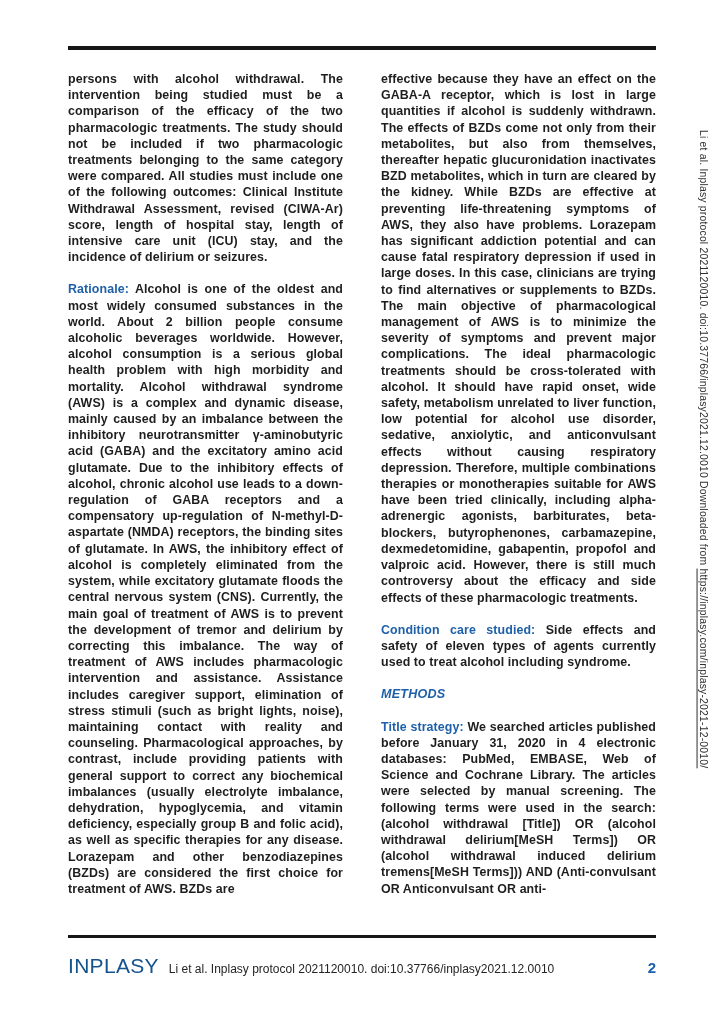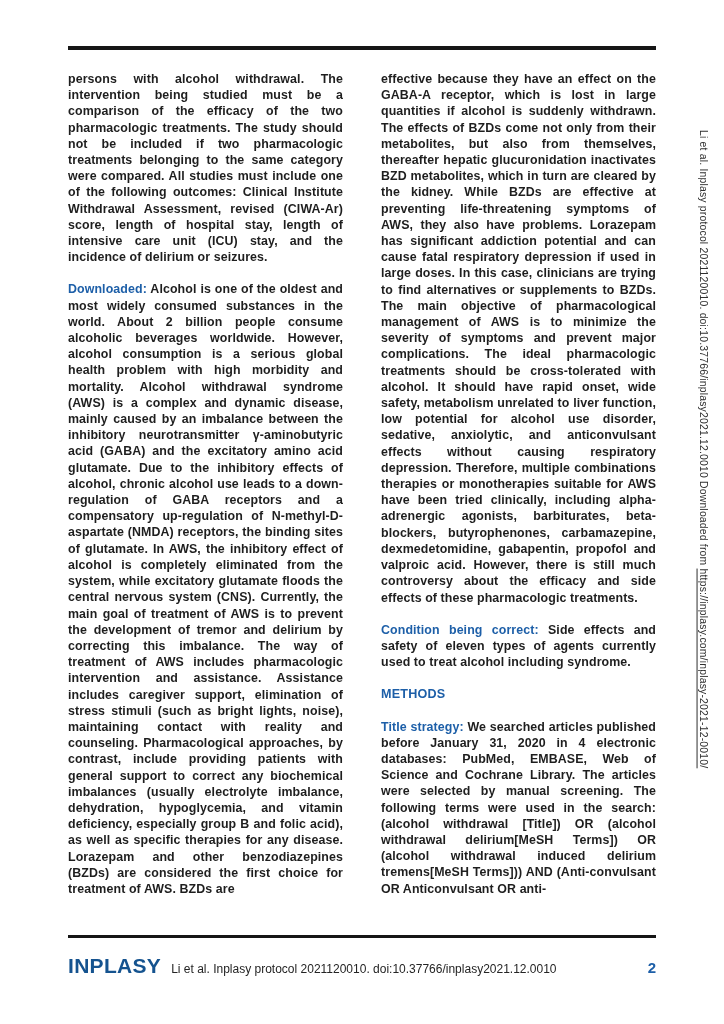--- a/index.html
+++ b/index.html
@@ -43,29 +43,30 @@
     letter-spacing: 0.1px;
   }
   .section-label { color: #1d5fa8; }
   .methods-heading {
     margin: 0 0 16px 0;
     font-size: 12.6px;
     line-height: 16.2px;
     font-weight: 700;
     color: #1d5fa8;
     letter-spacing: 0.2px;
+    font-style: italic;
   }
   .footer {
     display: flex;
     align-items: baseline;
     margin-top: 16px;
   }
   .footer-logo {
     font-size: 21px;
-    font-weight: 700;
+    font-weight: 400;
     color: #15538f;
     letter-spacing: 0.3px;
     flex: 0 0 auto;
   }
   .footer-citation {
     flex: 1 1 auto;
     margin-left: 10px;
     font-size: 12px;
     font-weight: 400;
     color: #242424;
@@ -104,31 +105,31 @@
 
     <div class="rule top-rule"></div>
 
     <div class="columns">
 
       <div class="column">
         <p>
           <span>persons with alcohol withdrawal. The intervention being studied must be a comparison of the efficacy of the two pharmacologic treatments. The study should not be included if two pharmacologic treatments belonging to the same category were compared. All studies must include one of the following outcomes: Clinical Institute Withdrawal Assessment, revised (CIWA-Ar) score, length of hospital stay, length of intensive care unit (ICU) stay, and the incidence of delirium or seizures.</span>
         </p>
         <p>
-          <span class="section-label">Downloaded:</span>
+          <span class="section-label">Rationale:</span>
           <span>Alcohol is one of the oldest and most widely consumed substances in the world. About 2 billion people consume alcoholic beverages worldwide. However, alcohol consumption is a serious global health problem with high morbidity and mortality. Alcohol withdrawal syndrome (AWS) is a complex and dynamic disease, mainly caused by an imbalance between the inhibitory neurotransmitter γ-aminobutyric acid (GABA) and the excitatory amino acid glutamate. Due to the inhibitory effects of alcohol, chronic alcohol use leads to a down-regulation of GABA receptors and a compensatory up-regulation of N-methyl-D-aspartate (NMDA) receptors, the binding sites of glutamate. In AWS, the inhibitory effect of alcohol is completely eliminated from the system, while excitatory glutamate floods the central nervous system (CNS). Currently, the main goal of treatment of AWS is to prevent the development of tremor and delirium by correcting this imbalance. The way of treatment of AWS includes pharmacologic intervention and assistance. Assistance includes caregiver support, elimination of stress stimuli (such as bright lights, noise), maintaining contact with reality and counseling. Pharmacological approaches, by contrast, include providing patients with general support to correct any biochemical imbalances (usually electrolyte imbalance, dehydration, hypoglycemia, and vitamin deficiency, especially group B and folic acid), as well as specific therapies for any disease. Lorazepam and other benzodiazepines (BZDs) are considered the first choice for treatment of AWS. BZDs are</span>
         </p>
       </div>
 
       <div class="column">
         <p>
           <span>effective because they have an effect on the GABA-A receptor, which is lost in large quantities if alcohol is suddenly withdrawn. The effects of BZDs come not only from their metabolites, but also from themselves, thereafter hepatic glucuronidation inactivates BZD metabolites, which in turn are cleared by the kidney. While BZDs are effective at preventing life-threatening symptoms of AWS, they also have problems. Lorazepam has significant addiction potential and can cause fatal respiratory depression if used in large doses. In this case, clinicians are trying to find alternatives or supplements to BZDs. The main objective of pharmacological management of AWS is to minimize the severity of symptoms and prevent major complications. The ideal pharmacologic treatments should be cross-tolerated with alcohol. It should have rapid onset, wide safety, metabolism unrelated to liver function, low potential for alcohol use disorder, sedative, anxiolytic, and anticonvulsant effects without causing respiratory depression. Therefore, multiple combinations therapies or monotherapies suitable for AWS have been tried clinically, including alpha-adrenergic agonists, barbiturates, beta-blockers, butyrophenones, carbamazepine, dexmedetomidine, gabapentin, propofol and valproic acid. However, there is still much controversy about the efficacy and side effects of these pharmacologic treatments.</span>
         </p>
         <p>
-          <span class="section-label">Condition being correct:</span>
+          <span class="section-label">Condition care studied:</span>
           <span>Side effects and safety of eleven types of agents currently used to treat alcohol including syndrome.</span>
         </p>
         <h3 class="methods-heading">METHODS</h3>
         <p>
           <span class="section-label">Title strategy:</span>
           <span>We searched articles published before January 31, 2020 in 4 electronic databases: PubMed, EMBASE, Web of Science and Cochrane Library. The articles were selected by manual screening. The following terms were used in the search: (alcohol withdrawal [Title]) OR (alcohol withdrawal delirium[MeSH Terms]) OR (alcohol withdrawal induced delirium tremens[MeSH Terms])) AND (Anti-convulsant OR Anticonvulsant OR anti-</span>
         </p>
       </div>
 
     </div>

